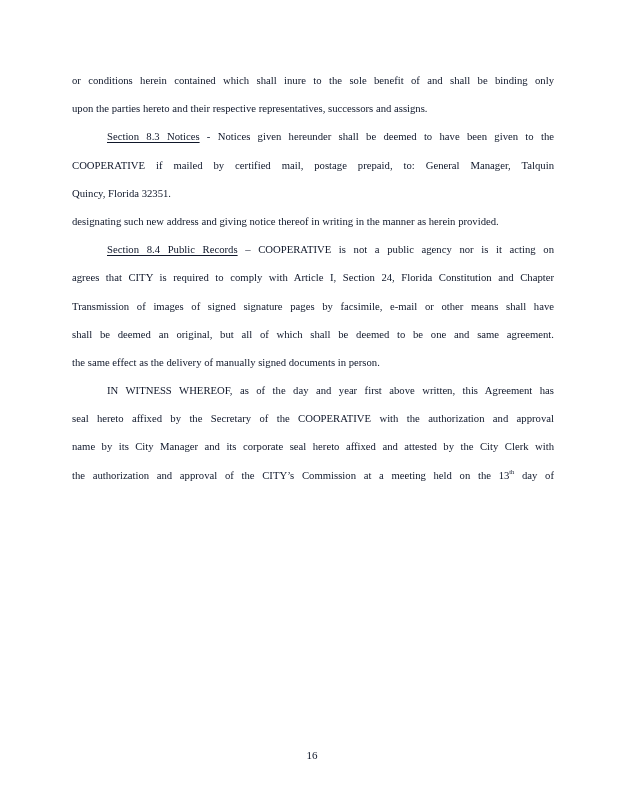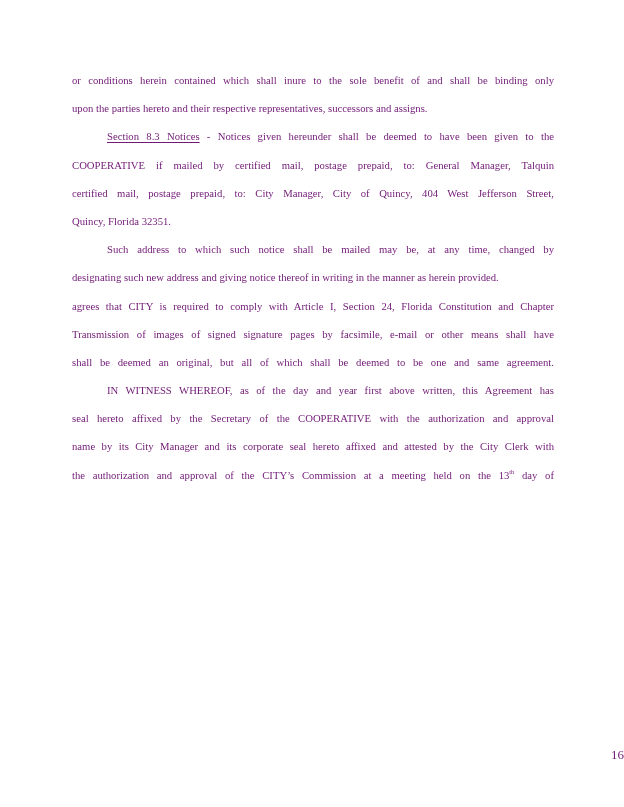--- a/index.html
+++ b/index.html
@@ -43,40 +43,40 @@
   sup {
     font-size: 0.6em;
     vertical-align: super;
     line-height: 0;
   }
   .page-number {
     position: absolute;
     top: 748px;
     left: 0;
     width: 100%;
-    text-align: right;
-    font-size: 13px;
+    text-align: center;
+    font-size: 11px;
     line-height: 14px;
   }
 </style>
 </head>
 <body>
 
-<div class="page" style="background: rgb(255, 255, 255); color: #701a75;">
+<div class="page" style="background: rgb(255, 255, 255); color: #0f172a;">
   <div class="body-text">
       <div class="line"><span>or conditions herein contained which shall inure to the sole benefit of and shall be binding only</span></div>
       <div class="line end"><span>upon the parties hereto and their respective representatives, successors and assigns.</span></div>
       <div class="line indent"><span class="u">Section 8.3 Notices</span><span> - Notices given hereunder shall be deemed to have been given to the</span></div>
       <div class="line"><span>COOPERATIVE if mailed by certified mail, postage prepaid, to: General Manager, Talquin</span></div>
-      <div class="line"><span>certified mail, postage prepaid, to: City Manager, City of Quincy, 404 West Jefferson Street,</span></div>
       <div class="line end"><span>Quincy, Florida 32351.</span></div>
-      <div class="line indent"><span>Such address to which such notice shall be mailed may be, at any time, changed by</span></div>
       <div class="line end"><span>designating such new address and giving notice thereof in writing in the manner as herein provided.</span></div>
+      <div class="line indent"><span class="u">Section 8.4 Public Records</span><span> – COOPERATIVE is not a public agency nor is it acting on</span></div>
       <div class="line"><span>agrees that CITY is required to comply with Article I, Section 24, Florida Constitution and Chapter</span></div>
       <div class="line"><span>Transmission of images of signed signature pages by facsimile, e-mail or other means shall have</span></div>
       <div class="line"><span>shall be deemed an original, but all of which shall be deemed to be one and same agreement.</span></div>
+      <div class="line end"><span>the same effect as the delivery of manually signed documents in person.</span></div>
       <div class="line indent"><span>IN WITNESS WHEREOF, as of the day and year first above written, this Agreement has</span></div>
       <div class="line"><span>seal hereto affixed by the Secretary of the COOPERATIVE with the authorization and approval</span></div>
       <div class="line"><span>name by its City Manager and its corporate seal hereto affixed and attested by the City Clerk with</span></div>
       <div class="line"><span>the authorization and approval of the CITY’s Commission at a meeting held on the 13</span><sup>th</sup><span> day of</span></div>
     </div>
   <div class="page-number">16</div>
 </div>
 
 </body></html>

